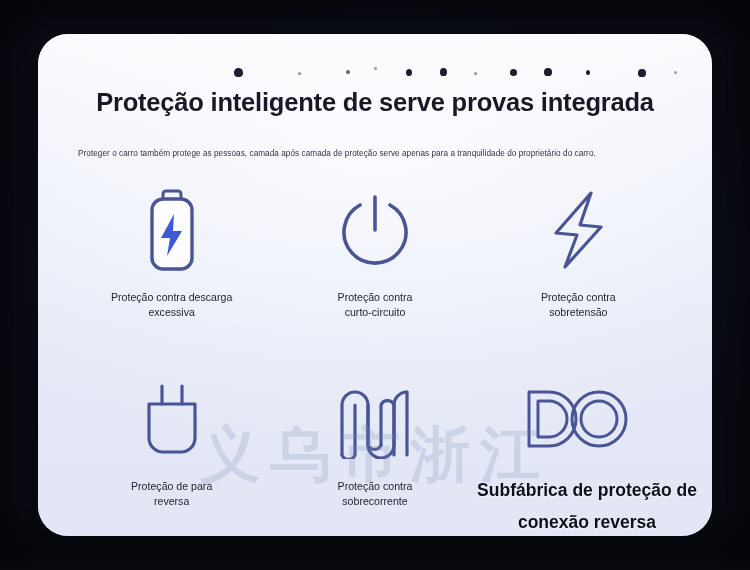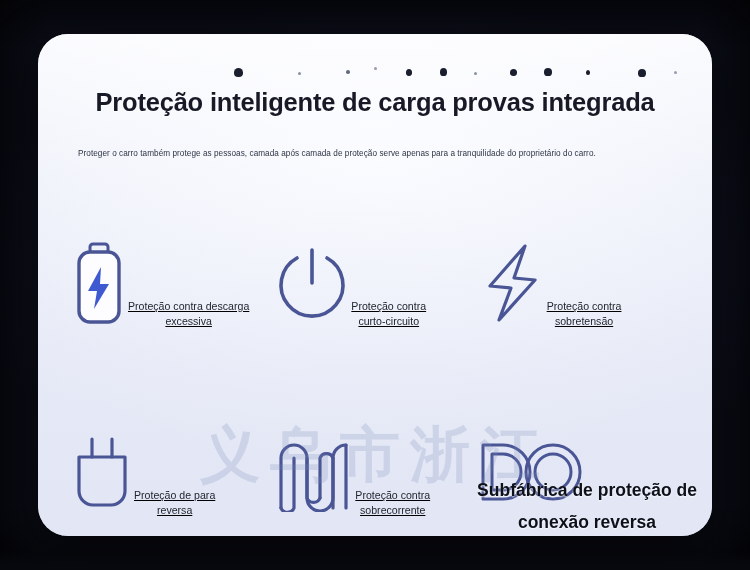--- a/index.html
+++ b/index.html
@@ -138,22 +138,22 @@
     top: 150px;
     width: 610px;
     display: grid;
     grid-template-columns: repeat(3, 1fr);
     grid-template-rows: 145px 145px;
     column-gap: 0;
     row-gap: 44px;
   }
   .cell {
     display: flex;
-    align-items: flex-end;
-    text-decoration: underline;
+    flex-direction: column;
+    align-items: center;
   }
   .icon-box {
     height: 92px;
     display: flex;
     align-items: center;
     justify-content: center;
   }
   .cell-label {
     margin-top: 14px;
     text-align: center;
@@ -209,21 +209,21 @@
         <i style="left:368px; top:5px; width:6px; height:7px;"></i>
         <i style="left:402px; top:4px; width:7px; height:8px;"></i>
         <i style="left:436px; top:8px; width:3px; height:3px; background:#8d93a8;"></i>
         <i style="left:472px; top:5px; width:7px; height:7px;"></i>
         <i style="left:506px; top:4px; width:8px; height:8px;"></i>
         <i style="left:548px; top:6px; width:4px; height:5px;"></i>
         <i style="left:600px; top:5px; width:8px; height:8px;"></i>
         <i style="left:636px; top:7px; width:3px; height:3px; background:#9aa0b4;"></i>
       </div>
 
-      <div class="title">Proteção inteligente de carga provas integrada</div>
+      <div class="title">Proteção inteligente de serve provas integrada</div>
       <div class="subtitle">Proteger o carro também protege as pessoas, camada após camada de proteção serve apenas para a tranquilidade do proprietário do carro.</div>
 
       <div class="grid">
 
         <div class="cell">
           <div class="icon-box">
             <svg width="58" height="84" viewBox="0 0 58 84" fill="none">
               <rect x="20" y="3" width="18" height="9" rx="3" stroke="#4a5595" stroke-width="3"></rect>
               <rect x="9" y="11" width="40" height="70" rx="11" stroke="#4a5595" stroke-width="3.4" fill="#fdfdff"></rect>
               <path d="M31 26 L18 50 L27 50 L24 68 L39 43 L30 43 Z" fill="#3f5ad0"></path>

